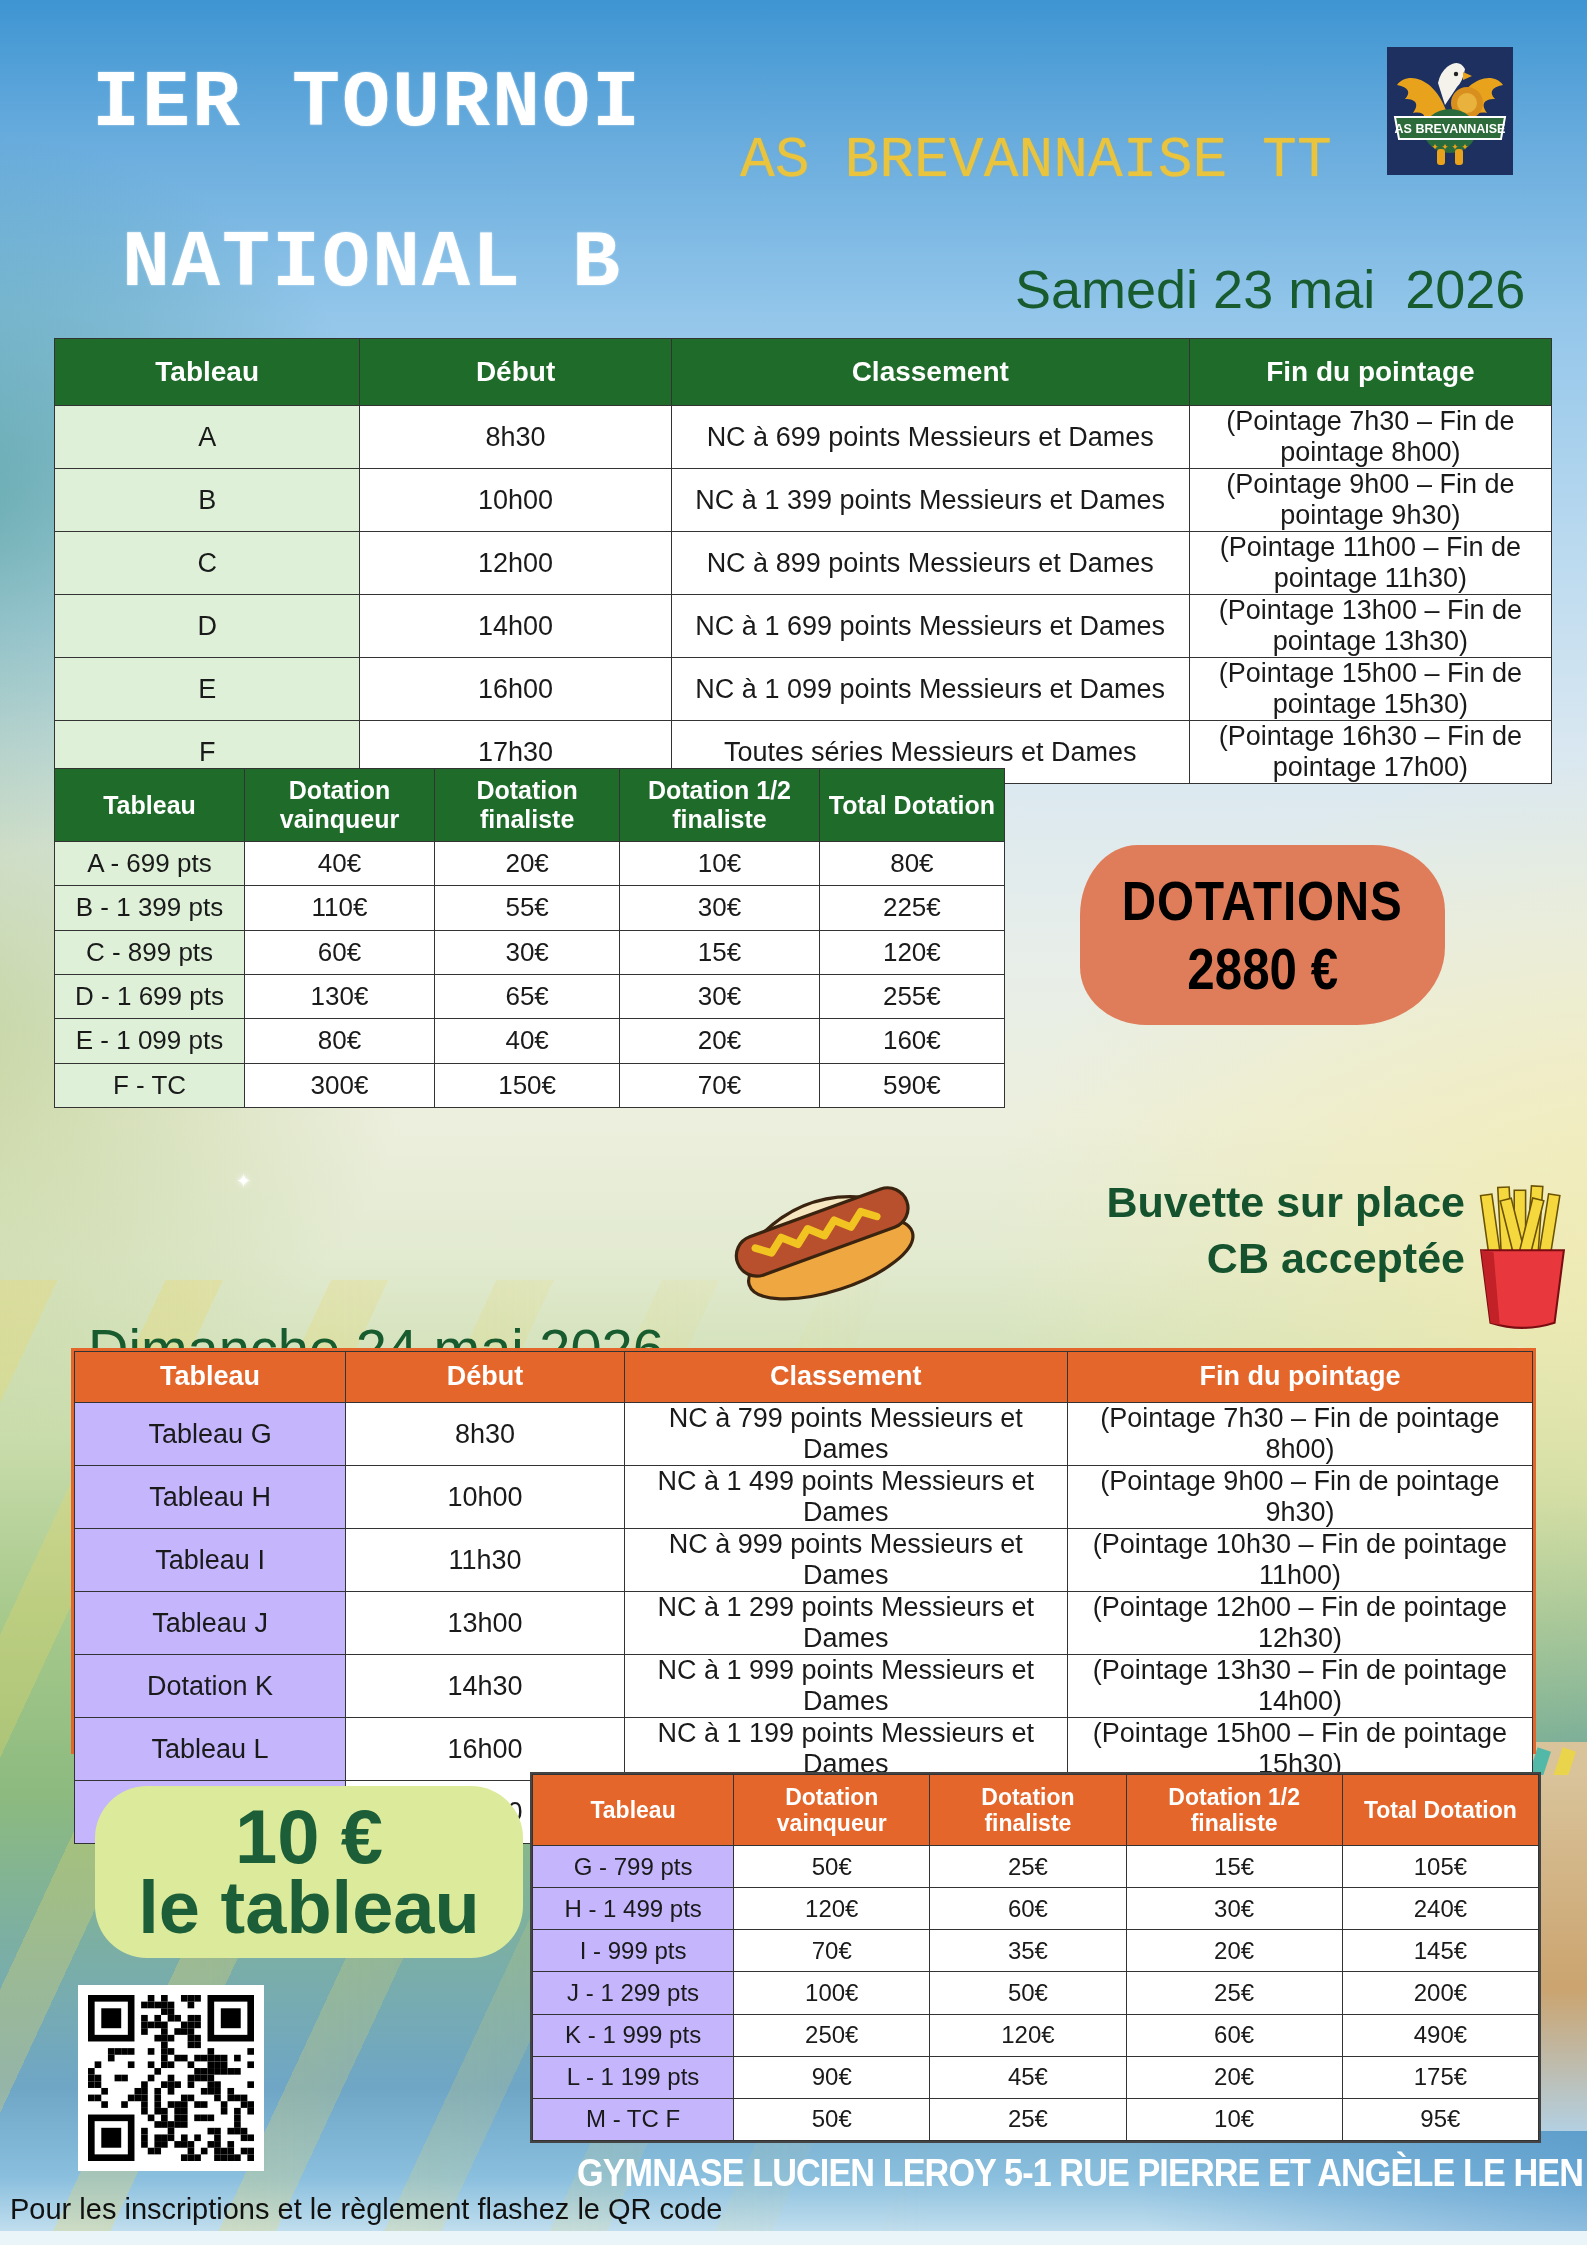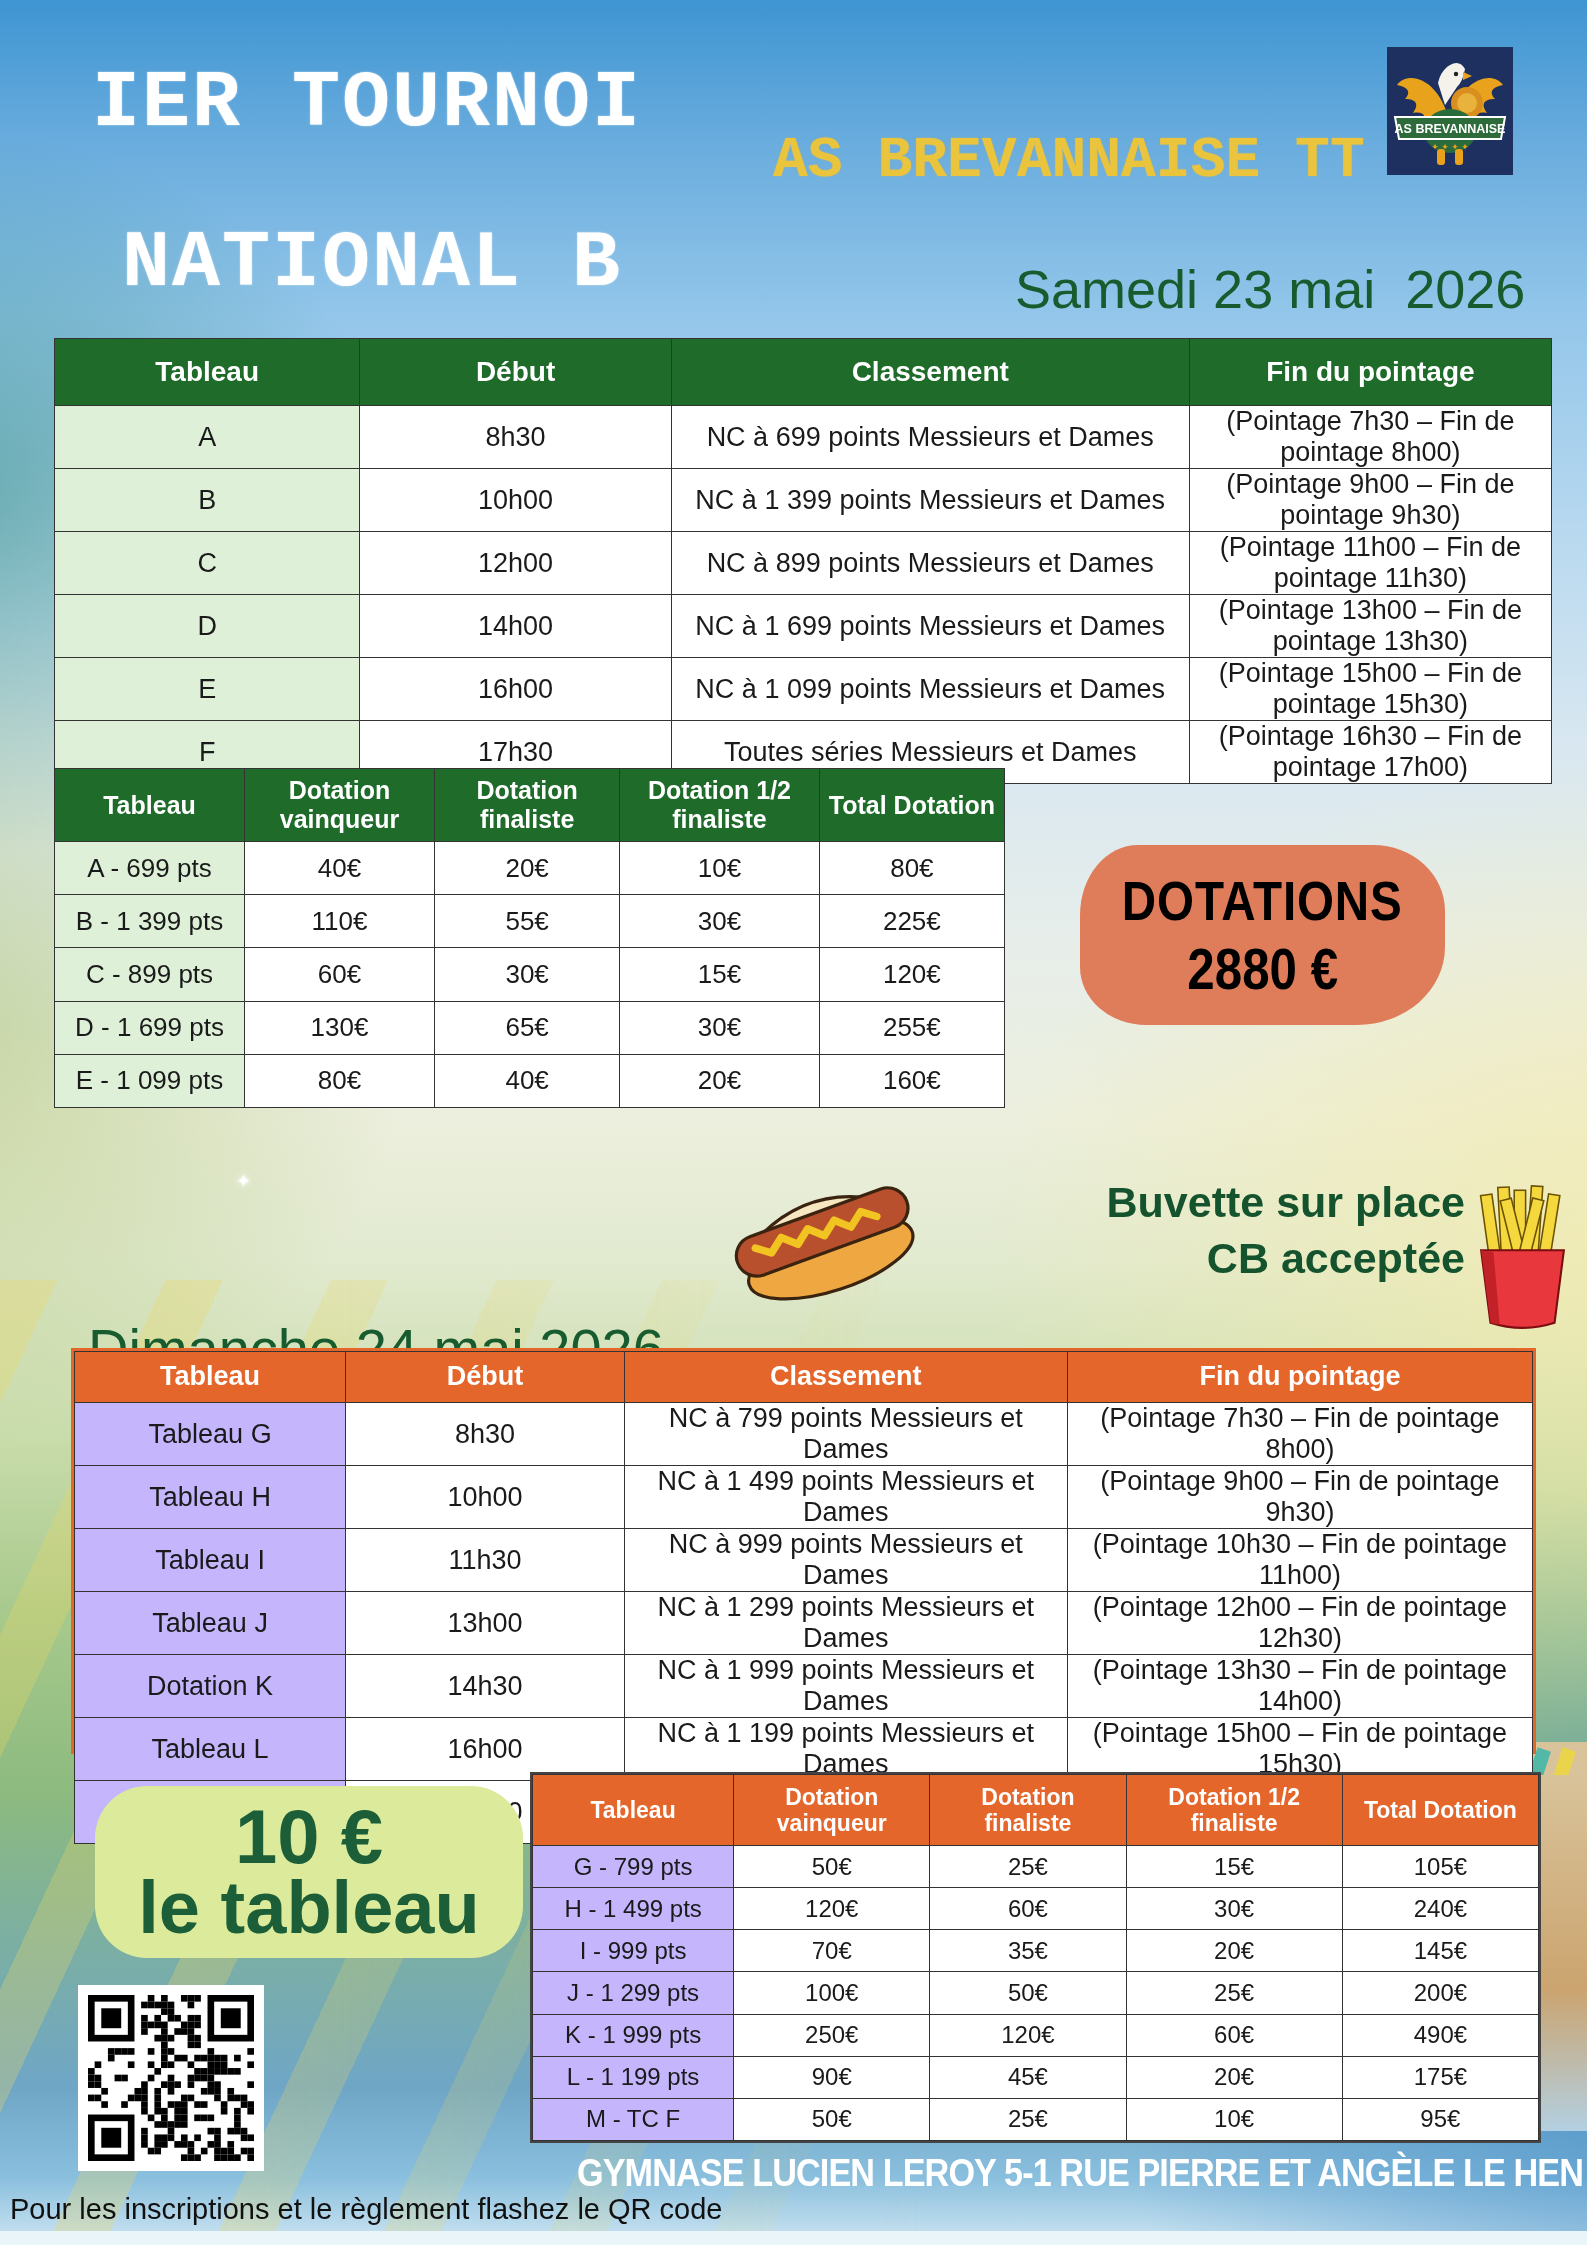--- a/index.html
+++ b/index.html
@@ -14,22 +14,22 @@
       linear-gradient(180deg,#3e95d2 0%,#67abdd 6%,#93c6ea 14%,#b9d9ef 24%,#d8e7f1 33%,#e7eeea 42%,#ecefdd 50%,#e2ead0 56%,#c9dcab 64%,#a7c98c 72%,#8cba7f 80%,#7db0a0 86%,#6fa6c6 93%,#8abfde 97%,#cfe6f2 100%);
   }
   .stripes{position:absolute;left:0;top:1280px;width:980px;height:960px;
     background:repeating-linear-gradient(115deg, rgba(235,215,100,.30) 0 52px, rgba(255,255,255,0) 52px 150px);
     -webkit-mask-image:linear-gradient(90deg,#000 20%,transparent 95%);
     mask-image:linear-gradient(90deg,#000 20%,transparent 95%);}
   .abs{position:absolute;}
   
   .main-title{font-family:"Liberation Mono","DejaVu Sans Mono",monospace;font-weight:bold;color:#fff;
     font-size:80px;letter-spacing:2px;white-space:nowrap;text-shadow:0 0 2px rgba(255,255,255,.6);}
-  .club-title{font-family:"Liberation Mono","DejaVu Sans Mono",monospace;font-weight:bold;color:#eac43c;
-    font-size:58px;white-space:nowrap;text-shadow:0 0 2px rgba(230,190,60,.5);margin-left:33px;}
+  .club-title{font-family:"Liberation Mono","DejaVu Sans Mono",monospace;font-weight:normal;color:#eac43c;
+    font-size:58px;white-space:nowrap;text-shadow:0 0 2px rgba(230,190,60,.5);}
   .day-heading{font-weight:400;color:#175b2e;white-space:pre;}
   
   .tblwrap table{border-collapse:collapse;width:100%;height:100%;table-layout:fixed;background:#fff;}
   .tblwrap th,.tblwrap td{border:1px solid #333;text-align:center;vertical-align:middle;padding:0 6px;overflow:hidden;}
   .tblwrap th{color:#fff;font-weight:700;line-height:1.15;margin-top:45px;}
   .tblwrap td{color:#1a1a1a;}
   .green-tbl th{background:#1e6b2a;}
   .green-tbl td:first-child{background:#def0d8;}
   .orange-tbl th{background:#e4662b;}
   .orange-tbl td:first-child{background:#c4b5fd;}
@@ -208,20 +208,27 @@
             <td>65€</td>
             <td>30€</td>
             <td>255€</td>
           </tr>
           <tr>
             <td>E - 1 099 pts</td>
             <td>80€</td>
             <td>40€</td>
             <td>20€</td>
             <td>160€</td>
+          </tr>
+          <tr>
+            <td>F - TC</td>
+            <td>300€</td>
+            <td>150€</td>
+            <td>70€</td>
+            <td>590€</td>
           </tr>
         </tbody>
       </table>
     </div>
 
   <div class="abs badge-dot z2">
     <div class="l1">DOTATIONS</div>
     <div class="l2">2880 €</div>
   </div>
 

